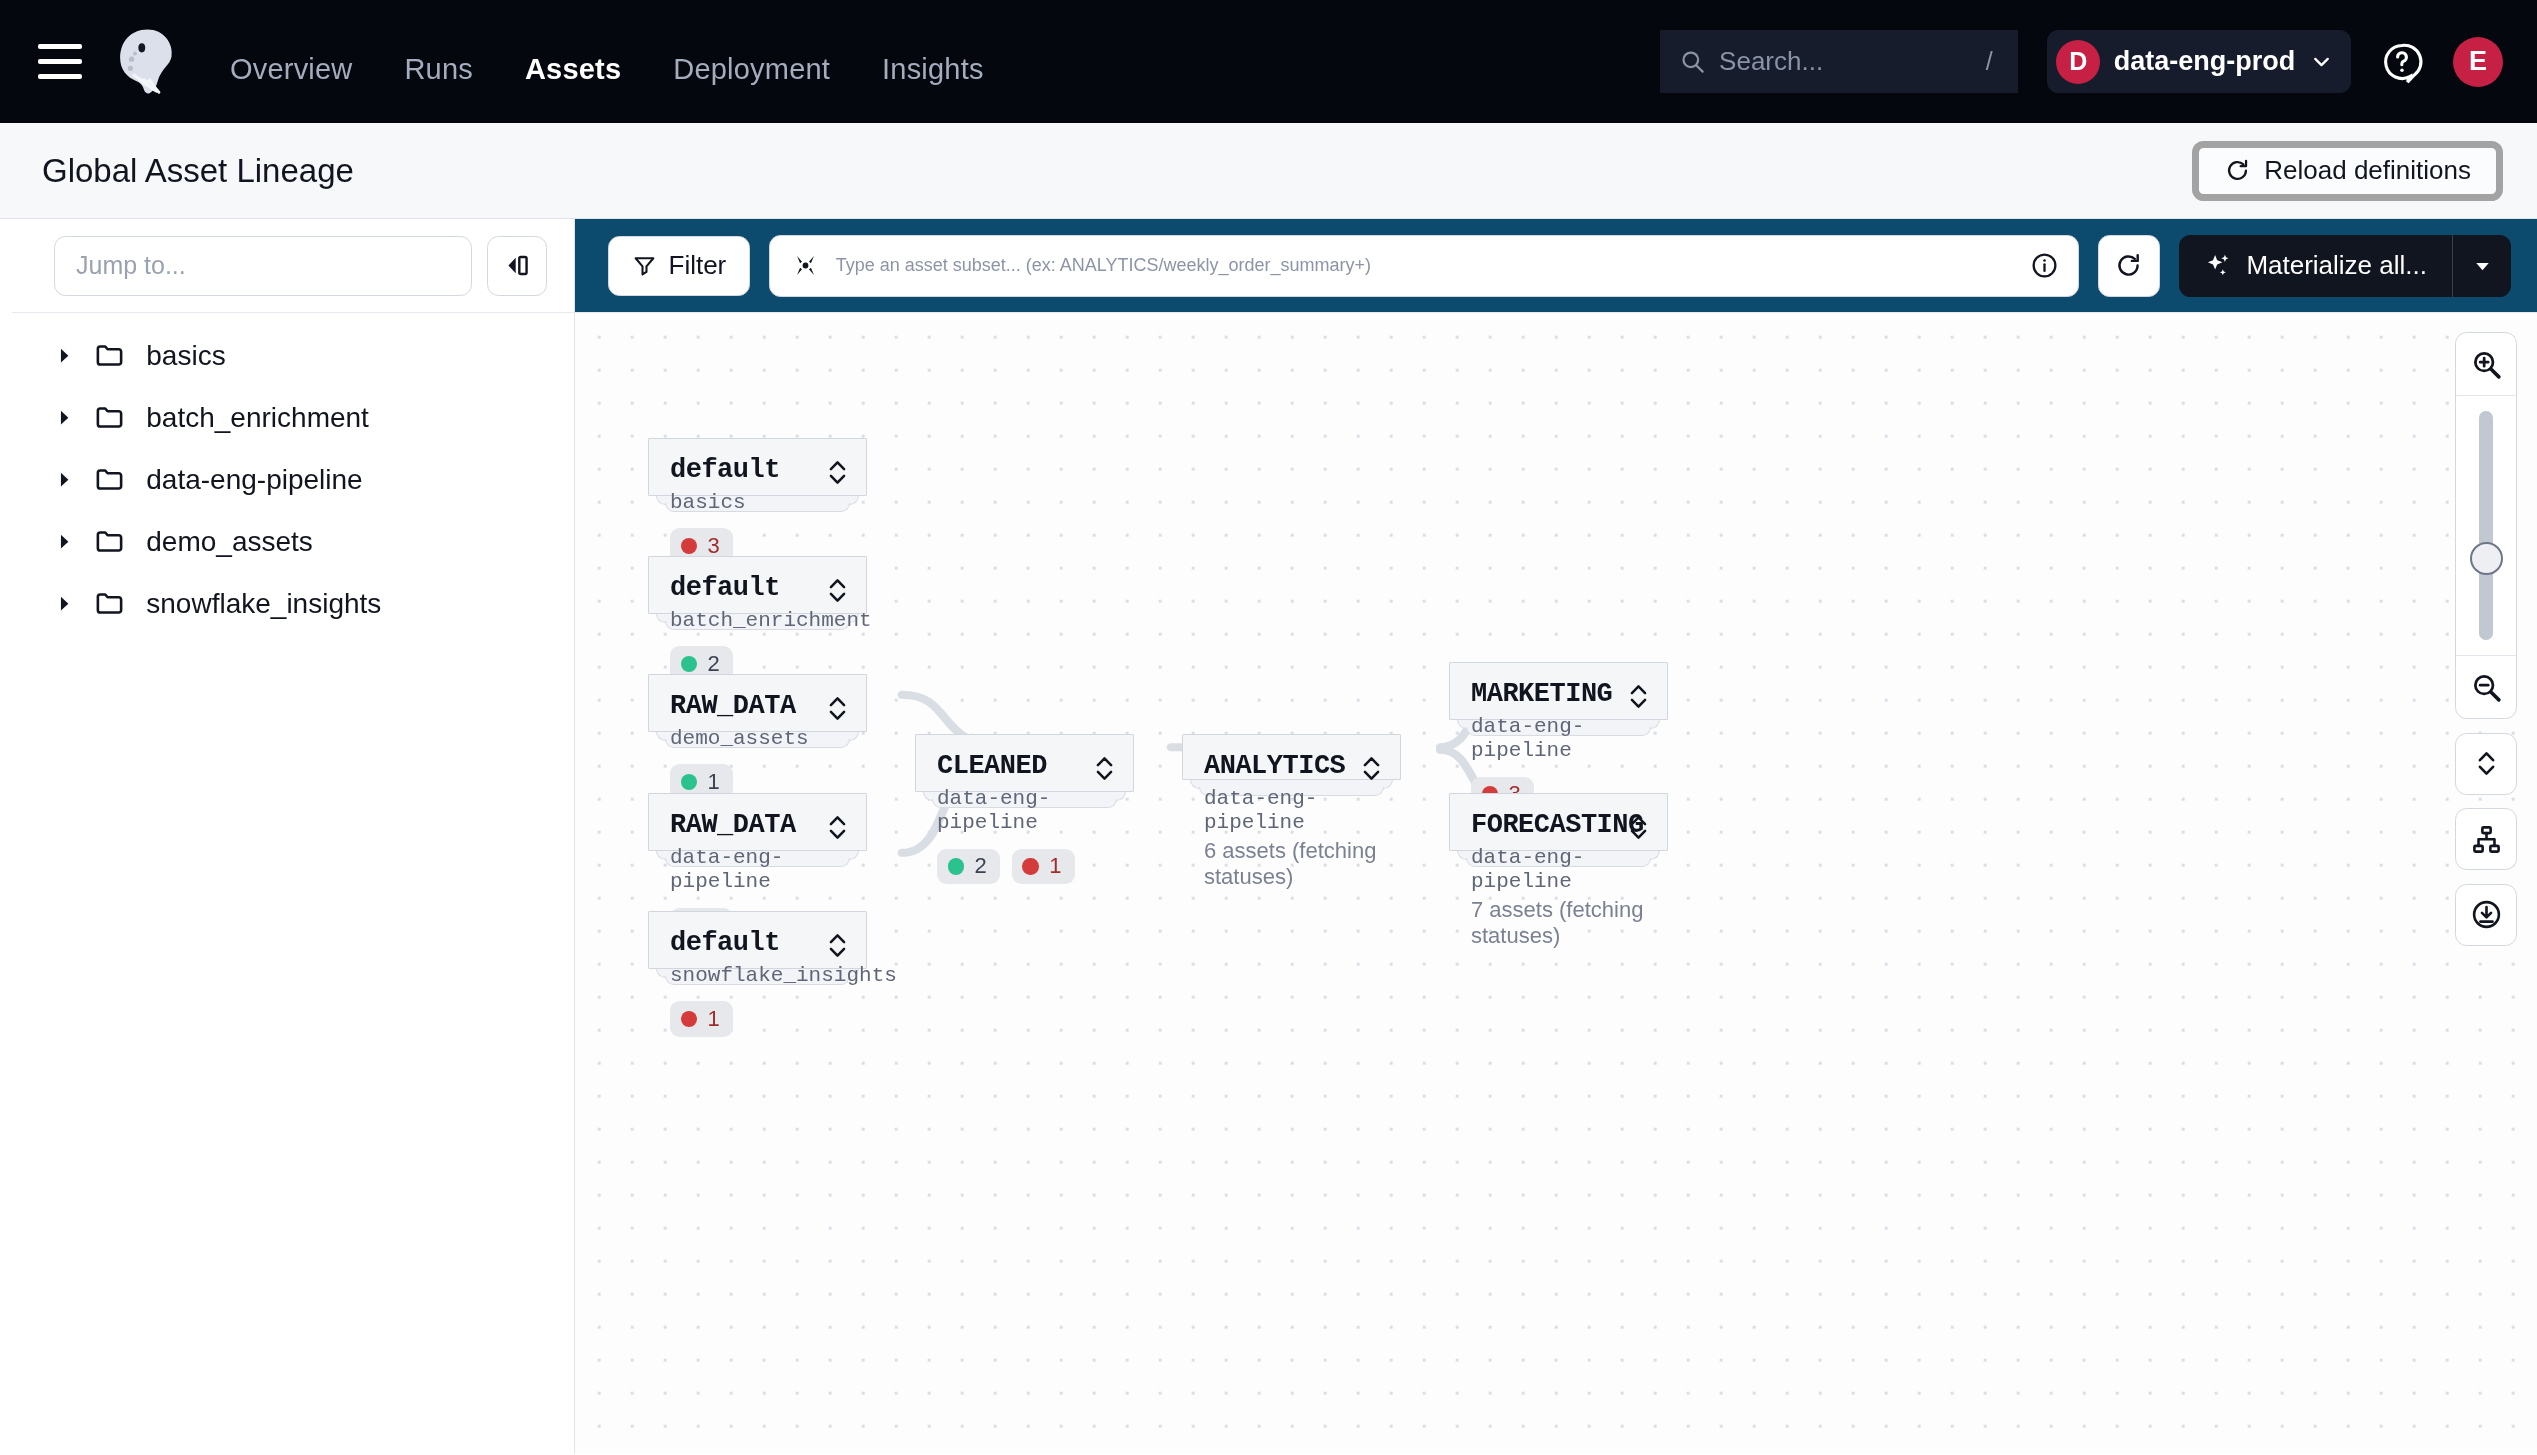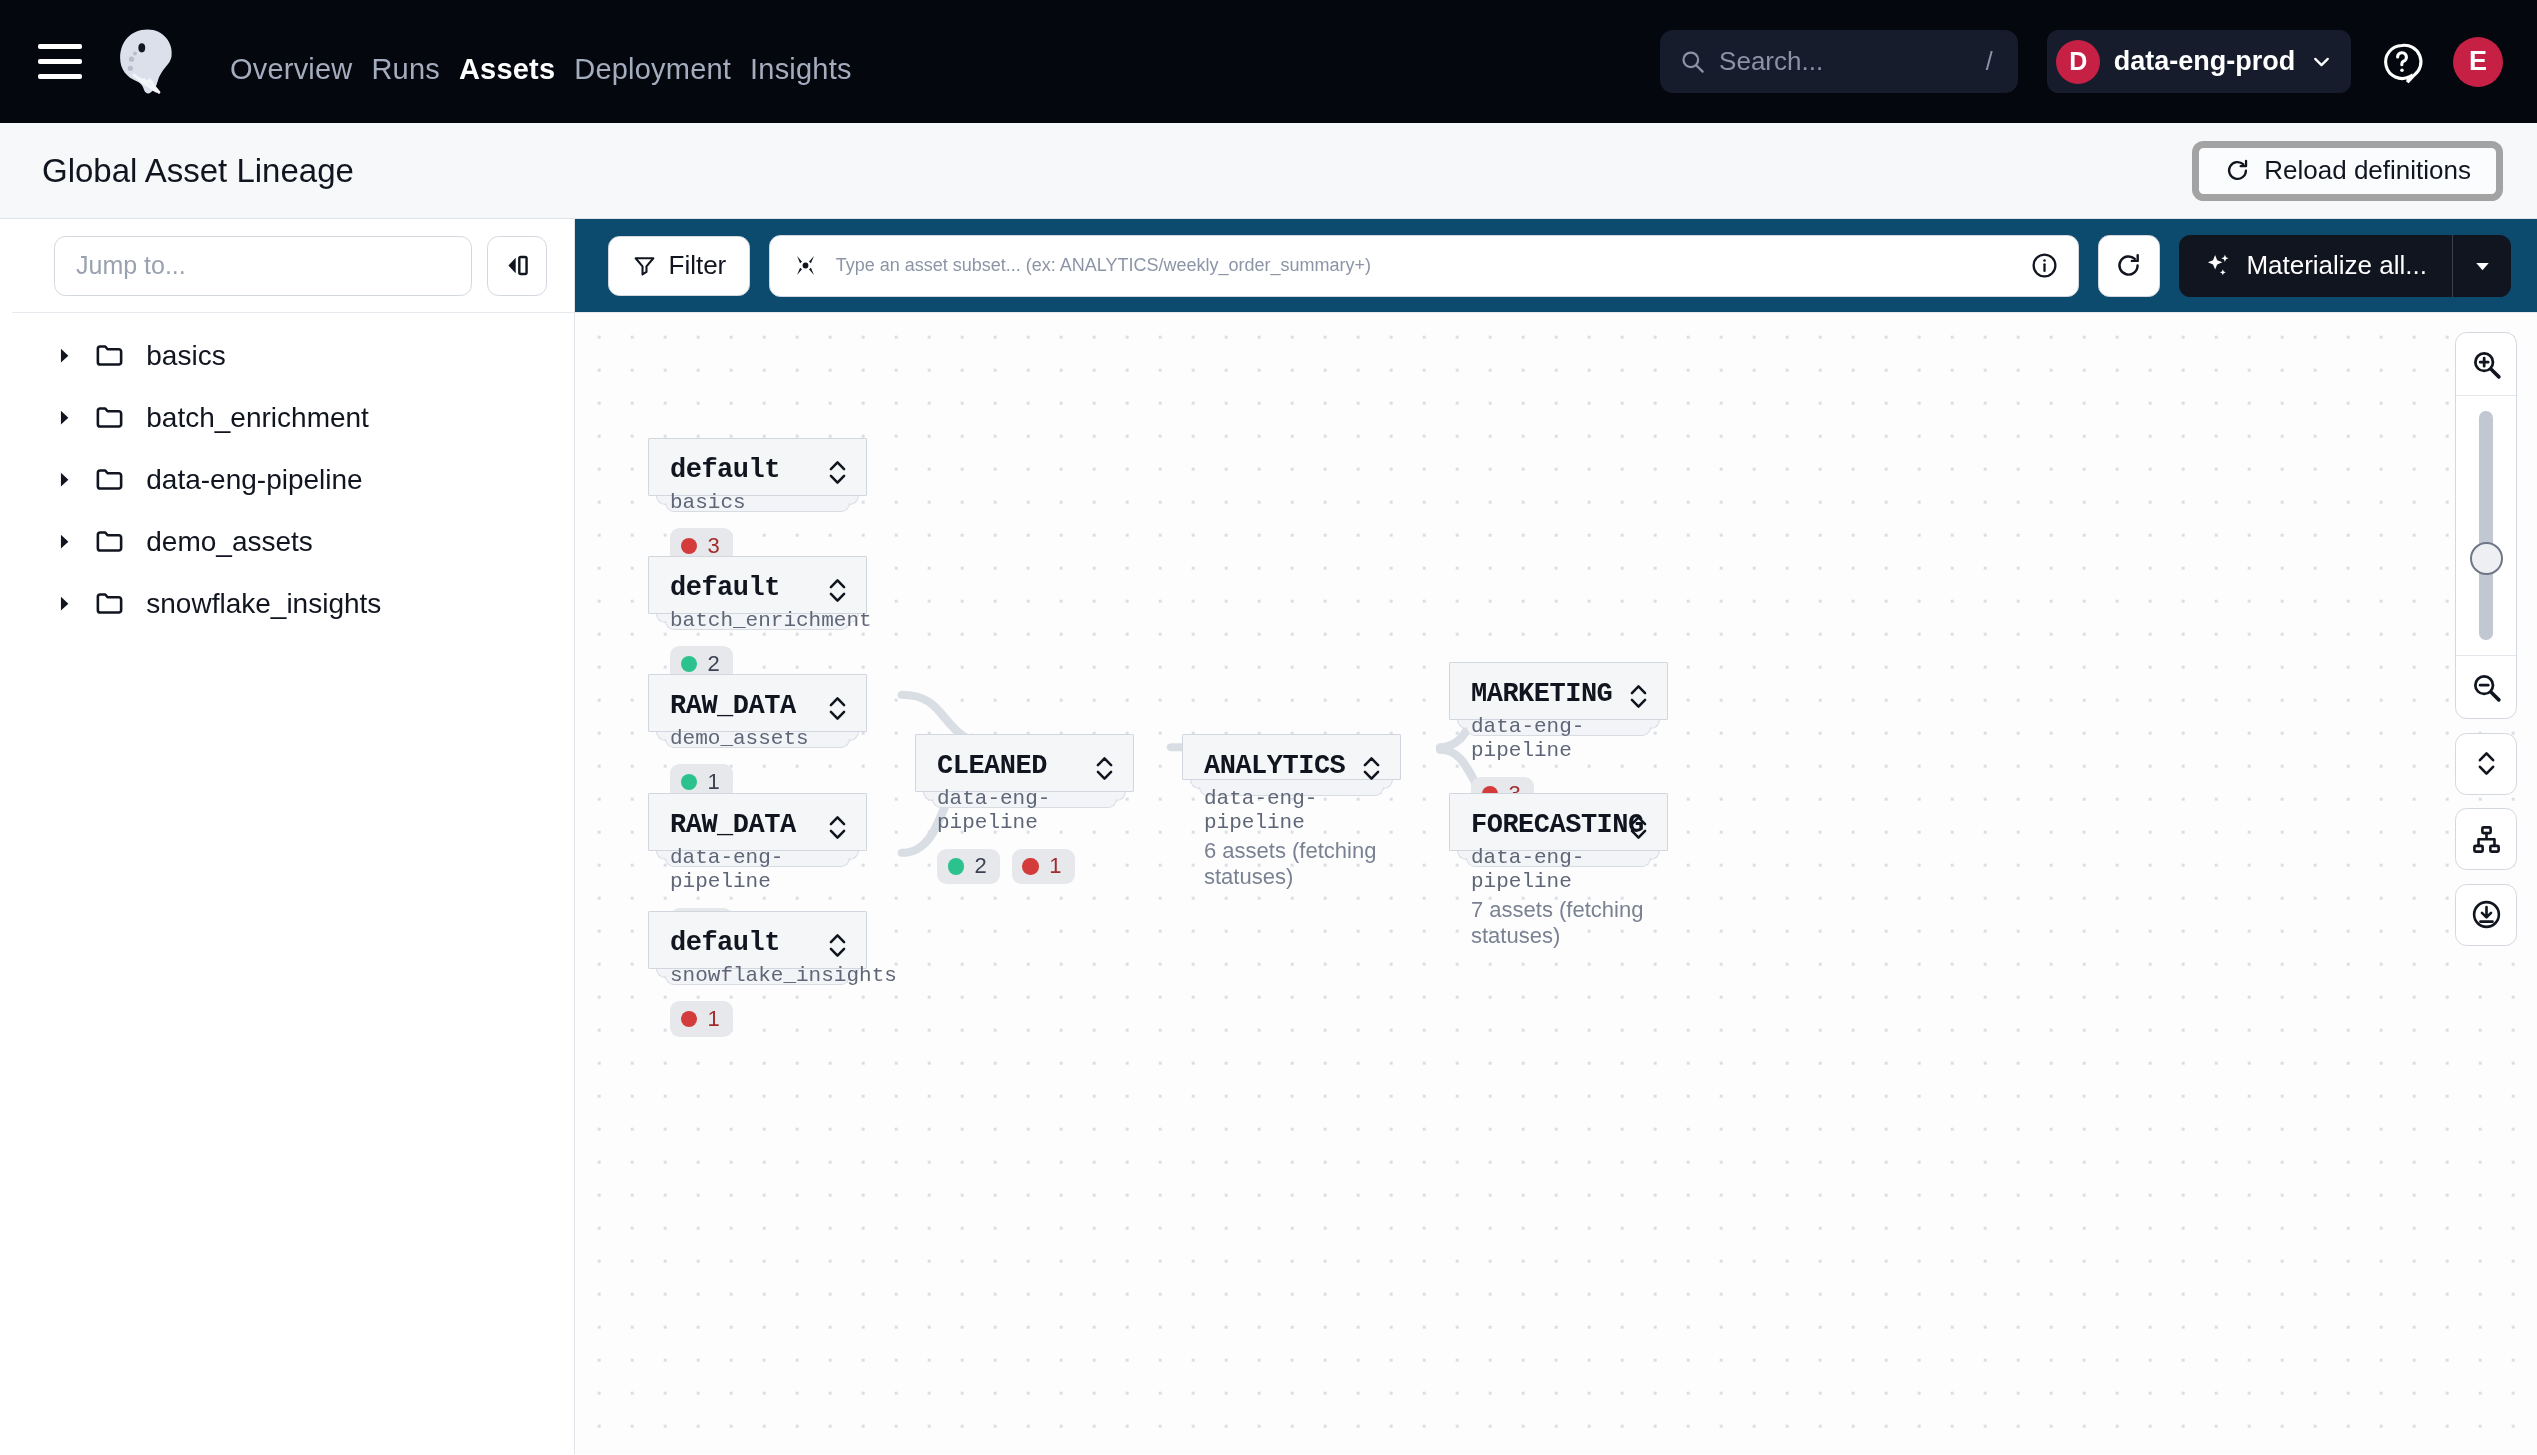--- a/index.html
+++ b/index.html
@@ -19,32 +19,32 @@
     padding: 0 37px 0 38px;
     position: relative;
   }
   .hamburger {
     width: 44px; height: 35px;
     display: flex; flex-direction: column; justify-content: space-between;
     cursor: pointer; margin-right: 29px;
   }
   .hamburger i { display:block; height: 4.8px; background: #ffffff; border-radius: 1.9px; }
   .logo { width: 73px; height: 73px; margin-right: 46px; flex: 0 0 auto; }
-  .navlinks { display: flex; align-items: center; gap: 19px; margin-top: 15px; }
+  .navlinks { display: flex; align-items: center; gap: 52px; margin-top: 15px; }
   .navlink {
     font-size: 29px; color: #A4ADBE; letter-spacing: 0.2px;
     cursor: pointer; white-space: nowrap;
   }
   .navlink.active { color: #ffffff; font-weight: 700; }
   .nav-right {
     position: absolute; right: 35px; top: 0; height: 123px;
     display: flex; align-items: center; gap: 29px;
   }
   .searchbox {
-    width: 358px; height: 63px; background: #161C2B; border-radius: 13px;
+    width: 358px; height: 63px; background: #161C2B; border-radius: 1px;
     display: flex; align-items: center; padding: 0 19px; gap: 13.5px;
     cursor: text;
   }
   .searchbox .ph { font-size: 26px; color: #8A93A6; flex: 1; }
   .searchbox .slash { font-size: 25px; color: #8A93A6; padding-right: 5.8px;}
   .deployment {
     height: 63px; background: #161C2B; border-radius: 11.5px;
     display: flex; align-items: center; padding: 0 17.3px 0 9.6px; gap: 13.5px;
     cursor: pointer;
   }

